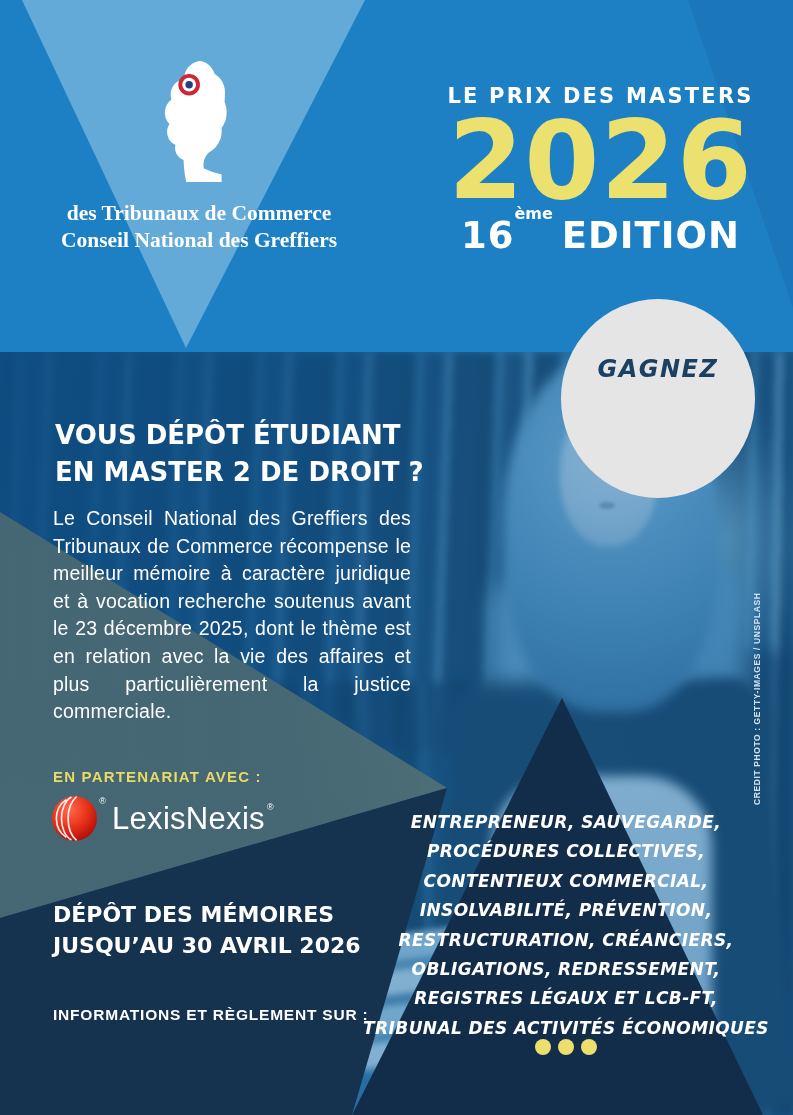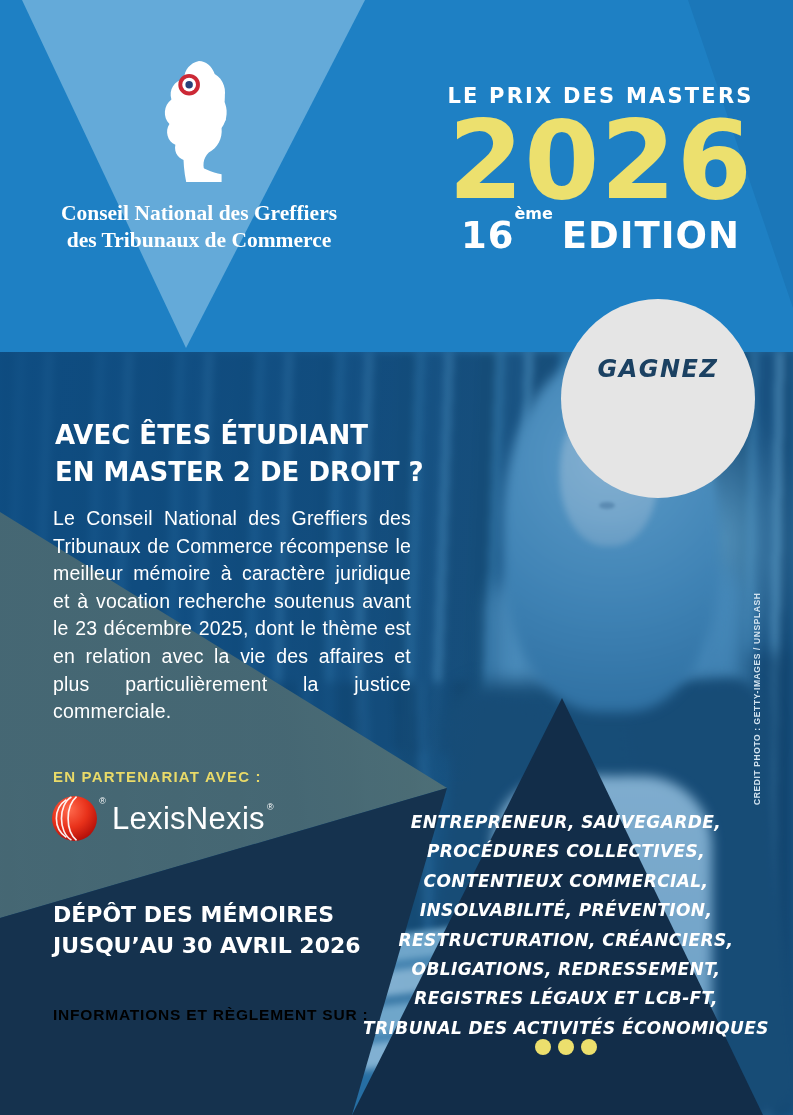--- a/index.html
+++ b/index.html
@@ -85,21 +85,21 @@
     font-size:19.5px;line-height:27.6px;text-align:justify;letter-spacing:.2px;}
   .pt-label{position:absolute;left:53px;top:768px;color:#e9da68;
     font-weight:bold;font-size:15px;letter-spacing:1.2px;}
   .partner-row{position:absolute;left:50px;top:794px;display:flex;align-items:center;}
   .ln-sphere{position:relative;width:49px;height:49px;}
   .ln-reg1{position:absolute;right:-7px;top:2px;font-size:9px;color:#fff;}
   .ln-word{margin-left:13px;color:#fff;font-family:Liberation Sans, sans-serif;font-size:31px;letter-spacing:.3px;}
   .ln-reg2{font-size:9px;color:#fff;position:relative;top:-12px;margin-left:2px;}
   .deadline{position:absolute;left:53px;top:899px;color:#ffffff;
     font-family:"DejaVu Sans",sans-serif;font-weight:bold;font-size:22px;line-height:31px;}
-  .info-label{position:absolute;left:53px;top:1006px;color:#000000;
+  .info-label{position:absolute;left:53px;top:1006px;color:#ffffff;
     font-weight:bold;font-size:15.5px;letter-spacing:.8px;}
   .url{position:absolute;left:50px;top:1022px;color:#fff;
     font-family:"DejaVu Sans",sans-serif;font-weight:bold;font-size:40px;letter-spacing:.5px;}
 
   
   .topics{position:absolute;left:316px;top:808px;width:500px;text-align:center;color:#fff;}
   .topic-line{font-family:"DejaVu Sans",sans-serif;font-style:italic;font-weight:bold;
     font-size:17px;line-height:29.4px;letter-spacing:.4px;white-space:nowrap;}
   .dots{position:absolute;left:316px;top:1039px;width:500px;display:flex;justify-content:center;gap:7px;}
   .dot{width:16px;height:16px;border-radius:50%;background:#ecdf6d;}
@@ -148,34 +148,34 @@
   </div>
 
   <svg class="marianne" viewBox="0 0 120 140" aria-hidden="true">
     <path fill="#fff" d="M62 4 C53 6 47 13 47 22 C37 24 31 33 34 43 C26 49 25 61 32 68 C27 75 30 86 38 89 C36 98 43 106 52 105 C51 115 60 123 69 119 C65 111 66 103 72 97 C81 92 86 83 85 72 C91 64 92 52 87 44 C91 34 87 22 78 17 C75 9 69 4 62 4 Z"></path>
     <path fill="#fff" d="M68 24 C78 22 86 29 88 39 C89 46 87 51 84 55 L89 62 C90 64 88 66 86 66 L83 66 C84 71 80 75 75 74 C75 79 70 82 65 79 C59 88 56 97 57 107 C65 113 75 117 85 119 L85 127 L49 127 C45 107 45 85 51 67 C54 53 60 37 68 24 Z"></path>
     <circle cx="52" cy="28" r="11" fill="#cc2936"></circle>
     <circle cx="52" cy="28" r="7" fill="#fff"></circle>
     <circle cx="52" cy="28" r="3.8" fill="#26417a"></circle>
   </svg>
   <div class="org-name">
+    <div>des Tribunaux de Commerce</div>
     <div>Conseil National des Greffiers</div>
-    <div>des Tribunaux de Commerce</div>
   </div>
 
   <div class="hdr">
     <div class="hdr-kicker">LE PRIX DES MASTERS</div>
     <div class="hdr-year">2026</div>
     <div class="hdr-edition">
       <span>16</span><sup>ème</sup><span class="ed-word">EDITION</span>
     </div>
   </div>
 
   <div class="question">
-    <div>AVEC ÊTES ÉTUDIANT</div>
+    <div>VOUS DÉPÔT ÉTUDIANT</div>
     <div>EN MASTER 2 DE DROIT ?</div>
   </div>
   <div class="bodytext">Le Conseil National des Greffiers des Tribunaux de Commerce récompense le meilleur mémoire à caractère juridique et à vocation recherche soutenus avant le 23 décembre 2025, dont le thème est en relation avec la vie des affaires et plus particulièrement la justice commerciale.</div>
 
   <div class="pt-label">EN PARTENARIAT AVEC :</div>
   <div class="partner-row">
     <span class="ln-sphere">
       <svg viewBox="0 0 48 48" width="49" height="49" aria-hidden="true">
         <defs>
           <radialGradient id="lnG" cx="38%" cy="30%" r="75%">

